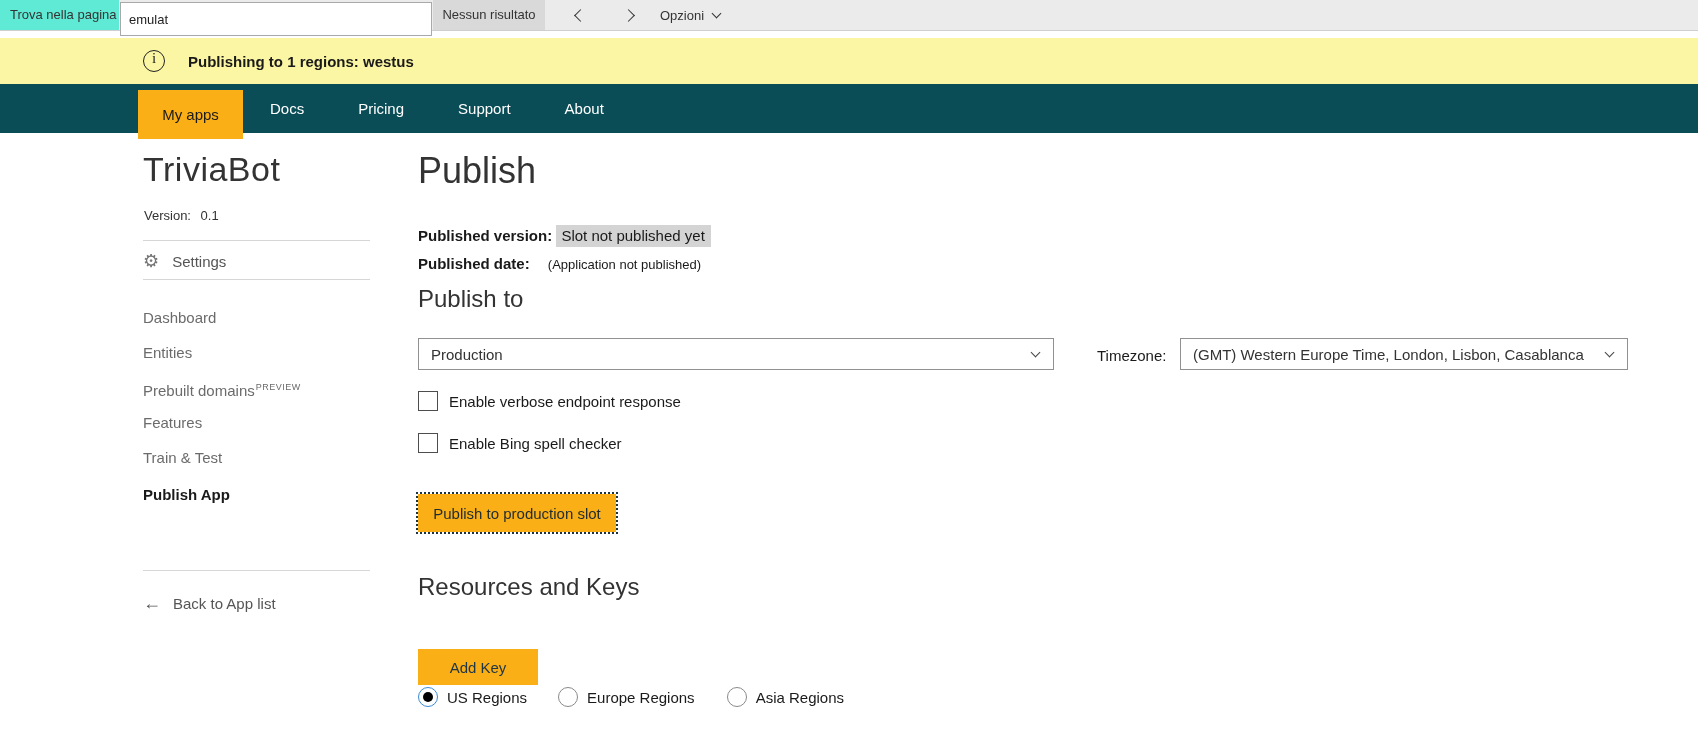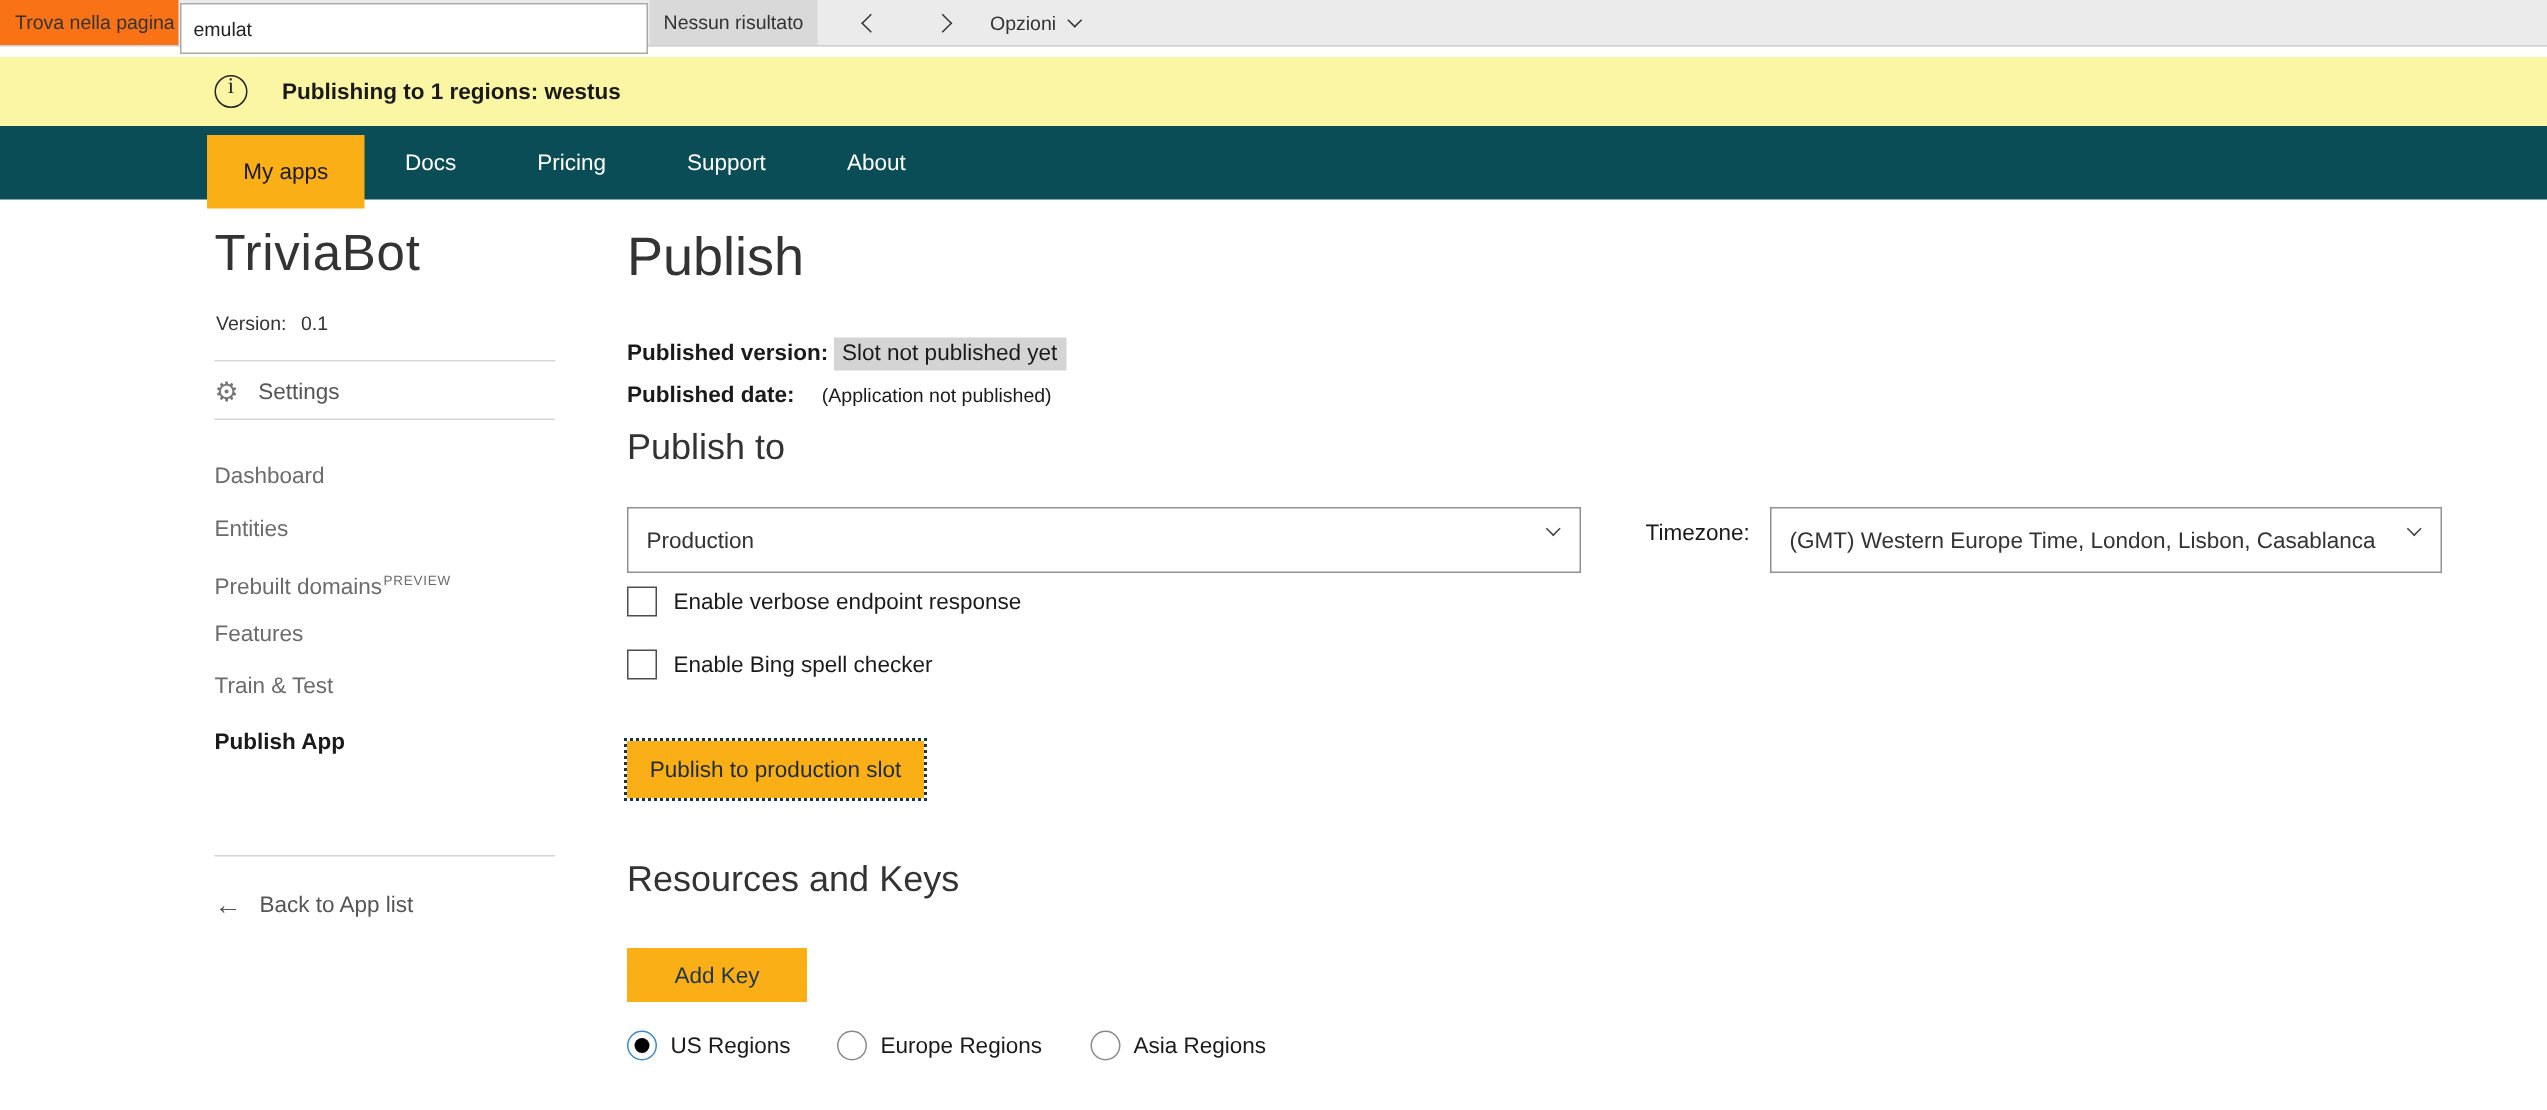--- a/index.html
+++ b/index.html
@@ -3,21 +3,21 @@
 <meta charset="utf-8">
 <style>
   * { margin:0; padding:0; box-sizing:border-box; }
   html,body { width:1698px; height:740px; background:#fff; overflow:hidden;
     font-family:"Liberation Sans", sans-serif; color:#1a1a1a; }
 
   
   .findbar { position:absolute; left:0; top:0; width:1698px; height:31px;
     background:#ebebeb; border-bottom:1px solid #cfcfcf; }
   .findbar-label { position:absolute; left:0; top:0; width:119px; height:30px;
-    background:#f97316; font-size:13px; color:#333; line-height:30px; padding-left:10px; }
+    background:#5eead4; font-size:13px; color:#333; line-height:30px; padding-left:10px; }
   .findbar-input { position:absolute; left:120px; top:2px; width:312px; height:26px;
     border:1px solid #a9a9a9; background:#fff; font-size:13px; padding:16px 8px;
     font-family:"Liberation Sans", sans-serif; color:#222; outline:none; }
   .findbar-status { position:absolute; left:433px; top:0; width:112px; height:30px;
     background:#d9d9d9; font-size:13px; color:#333; text-align:center; line-height:30px; }
   .findbar-btn { position:absolute; top:0; width:44px; height:30px; cursor:pointer;
     display:flex; align-items:center; justify-content:center; }
   .findbar-btn.prev { left:558px; } .findbar-btn.next { left:606px; }
   .findbar-options { position:absolute; left:650px; top:0; height:30px; padding:0 10px;
     display:flex; align-items:center; gap:9px; font-size:13px; color:#333; cursor:pointer; }
@@ -68,37 +68,37 @@
   .kv-row { position:absolute; left:0; font-size:15px; }
   .kv-row .k { font-weight:700; color:#1a1a1a; }
   .row-version { top:94px; }
   .row-version .hl { background:#d4d4d4; padding:2px 6px 3px 5px; color:#1a1a1a; }
   .row-date { top:122px; }
   .row-date .small { font-size:13px; margin-left:14px; color:#1a1a1a; }
   .h2 { position:absolute; left:0; font-size:24px; font-weight:300; color:#333; }
   .h2-publishto { top:152px; }
   .h2-resources { top:440px; }
 
-  .select-box { position:absolute; top:205px; height:44px; border:1px solid #919191;
+  .select-box { position:absolute; top:205px; height:32px; border:1px solid #919191;
     background:#fff; font-size:15px; color:#333; display:flex; align-items:center;
     padding:0 34px 0 12px; cursor:pointer; }
   .slot-select { left:0; width:636px; }
   .tz-select { left:762px; width:448px; }
   .select-box .chev { position:absolute; right:14px; top:13px; border-color:#444; }
   .tz-label { position:absolute; left:679px; top:205px; height:36px; line-height:36px; font-size:15px; color:#1a1a1a; }
 
   .cb-row { position:absolute; left:0; display:flex; align-items:center; gap:11px; cursor:pointer; }
   .cb-1 { top:258px; } .cb-2 { top:300px; }
   .checkbox { width:20px; height:20px; border:1px solid #4d4d4d; background:#fff; }
   .cb-label { font-size:15px; color:#1a1a1a; }
 
   .publish-btn { position:absolute; left:0; top:361px; width:198px; height:38px;
     background:#fbaf17; border:none; outline:2px dotted #1b3240; font-size:15px;
     color:#1d2b33; font-family:"Liberation Sans", sans-serif; cursor:pointer; }
-  .addkey-btn { position:absolute; left:0; top:499px; width:120px; height:36px;
+  .addkey-btn { position:absolute; left:0; top:516px; width:120px; height:36px;
     background:#fbaf17; border:none; font-size:15px; color:#213743;
     font-family:"Liberation Sans", sans-serif; cursor:pointer; }
 
   .radio-row { position:absolute; top:554px; left:0; display:flex; align-items:center; }
   .radio-opt { display:flex; align-items:center; gap:9px; cursor:pointer; }
   .ro-2 { margin-left:31px; } .ro-3 { margin-left:32px; }
   .radio { width:20px; height:20px; border-radius:50%; border:1px solid #8a8a8a;
     background:#fff; position:relative; }
   .radio.selected { border:1px solid #3b8ad4; }
   .radio.selected::after { content:""; position:absolute; left:4px; top:4px;

